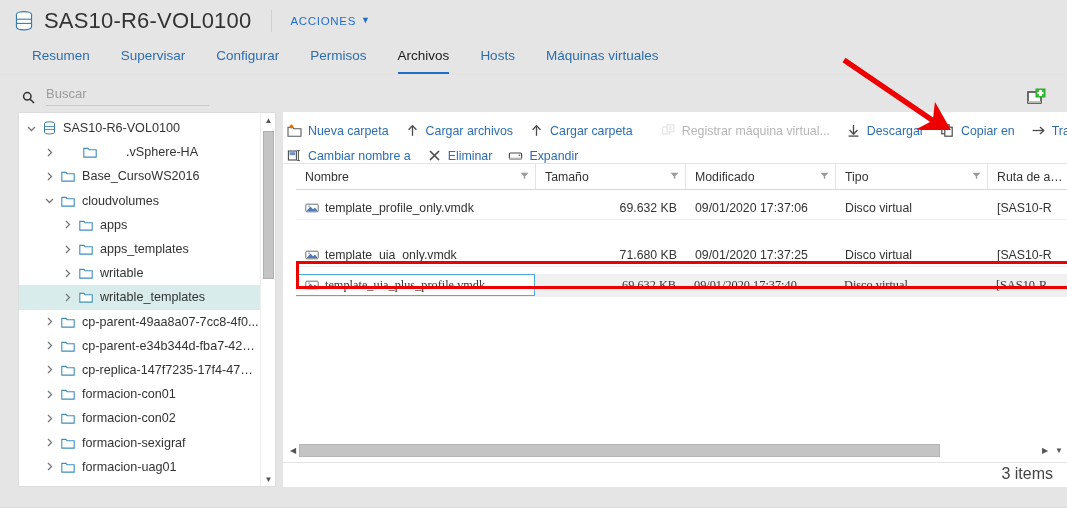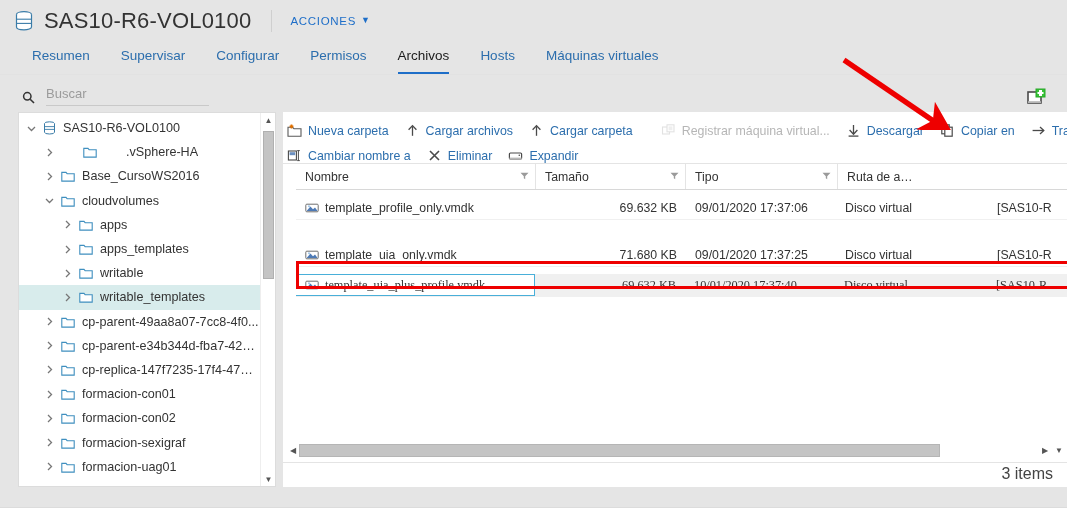--- a/index.html
+++ b/index.html
@@ -569,20 +569,26 @@
             <span class="flt"><svg viewBox="0 0 9 8" width="9" height="8">
                 <path d="M0.5 0.8 h8 L5.2 4.3 v3 L3.8 6.3 V4.3 z" fill="#9a9a9a"></path>
               </svg></span>
           </div>
           <div class="th" style="width: 150px; flex: 0 0 150px;">
             <span>Tamaño</span>
             <span class="flt"><svg viewBox="0 0 9 8" width="9" height="8">
                 <path d="M0.5 0.8 h8 L5.2 4.3 v3 L3.8 6.3 V4.3 z" fill="#9a9a9a"></path>
               </svg></span>
           </div>
+          <div class="th" style="width: 150px; flex: 0 0 150px;">
+            <span>Modificado</span>
+            <span class="flt"><svg viewBox="0 0 9 8" width="9" height="8">
+                <path d="M0.5 0.8 h8 L5.2 4.3 v3 L3.8 6.3 V4.3 z" fill="#9a9a9a"></path>
+              </svg></span>
+          </div>
           <div class="th" style="width: 152px; flex: 0 0 152px;">
             <span>Tipo</span>
             <span class="flt"><svg viewBox="0 0 9 8" width="9" height="8">
                 <path d="M0.5 0.8 h8 L5.2 4.3 v3 L3.8 6.3 V4.3 z" fill="#9a9a9a"></path>
               </svg></span>
           </div>
           <div class="th" style="width: 92px; flex: 0 0 92px; border-right: none;">
             <span>Ruta de a…</span>
           </div>
         </div>
@@ -637,21 +643,21 @@
                   <rect x="0.8" y="2.2" width="12.4" height="7.6" rx="1" fill="#ffffff" stroke="#6f6f6f" stroke-width="1"></rect>
                   <path d="M1.6 9 L5.4 4.6 L8 7.2 L10 5.4 L12.6 9 z" fill="#4e7ab5"></path>
                   <circle cx="4" cy="4.3" r="1" fill="#9ec4e8"></circle>
                 </svg></span>
               <span>template_uia_plus_profile.vmdk</span>
             </div>
             <div class="td num" style="width: 150px; flex: 0 0 150px;">
               <span>69.632 KB</span>
             </div>
             <div class="td" style="width: 150px; flex: 0 0 150px;">
-              <span>10/01/2020 17:37:40</span>
+              <span>09/01/2020 17:37:40</span>
             </div>
             <div class="td" style="width: 152px; flex: 0 0 152px;">
               <span>Disco virtual</span>
             </div>
             <div class="td" style="width: 92px; flex: 0 0 92px;">
               <span>[SAS10-R</span>
             </div>
           </div>
           <div class="sel-red" style="top: 64px;"></div>
         </div>

